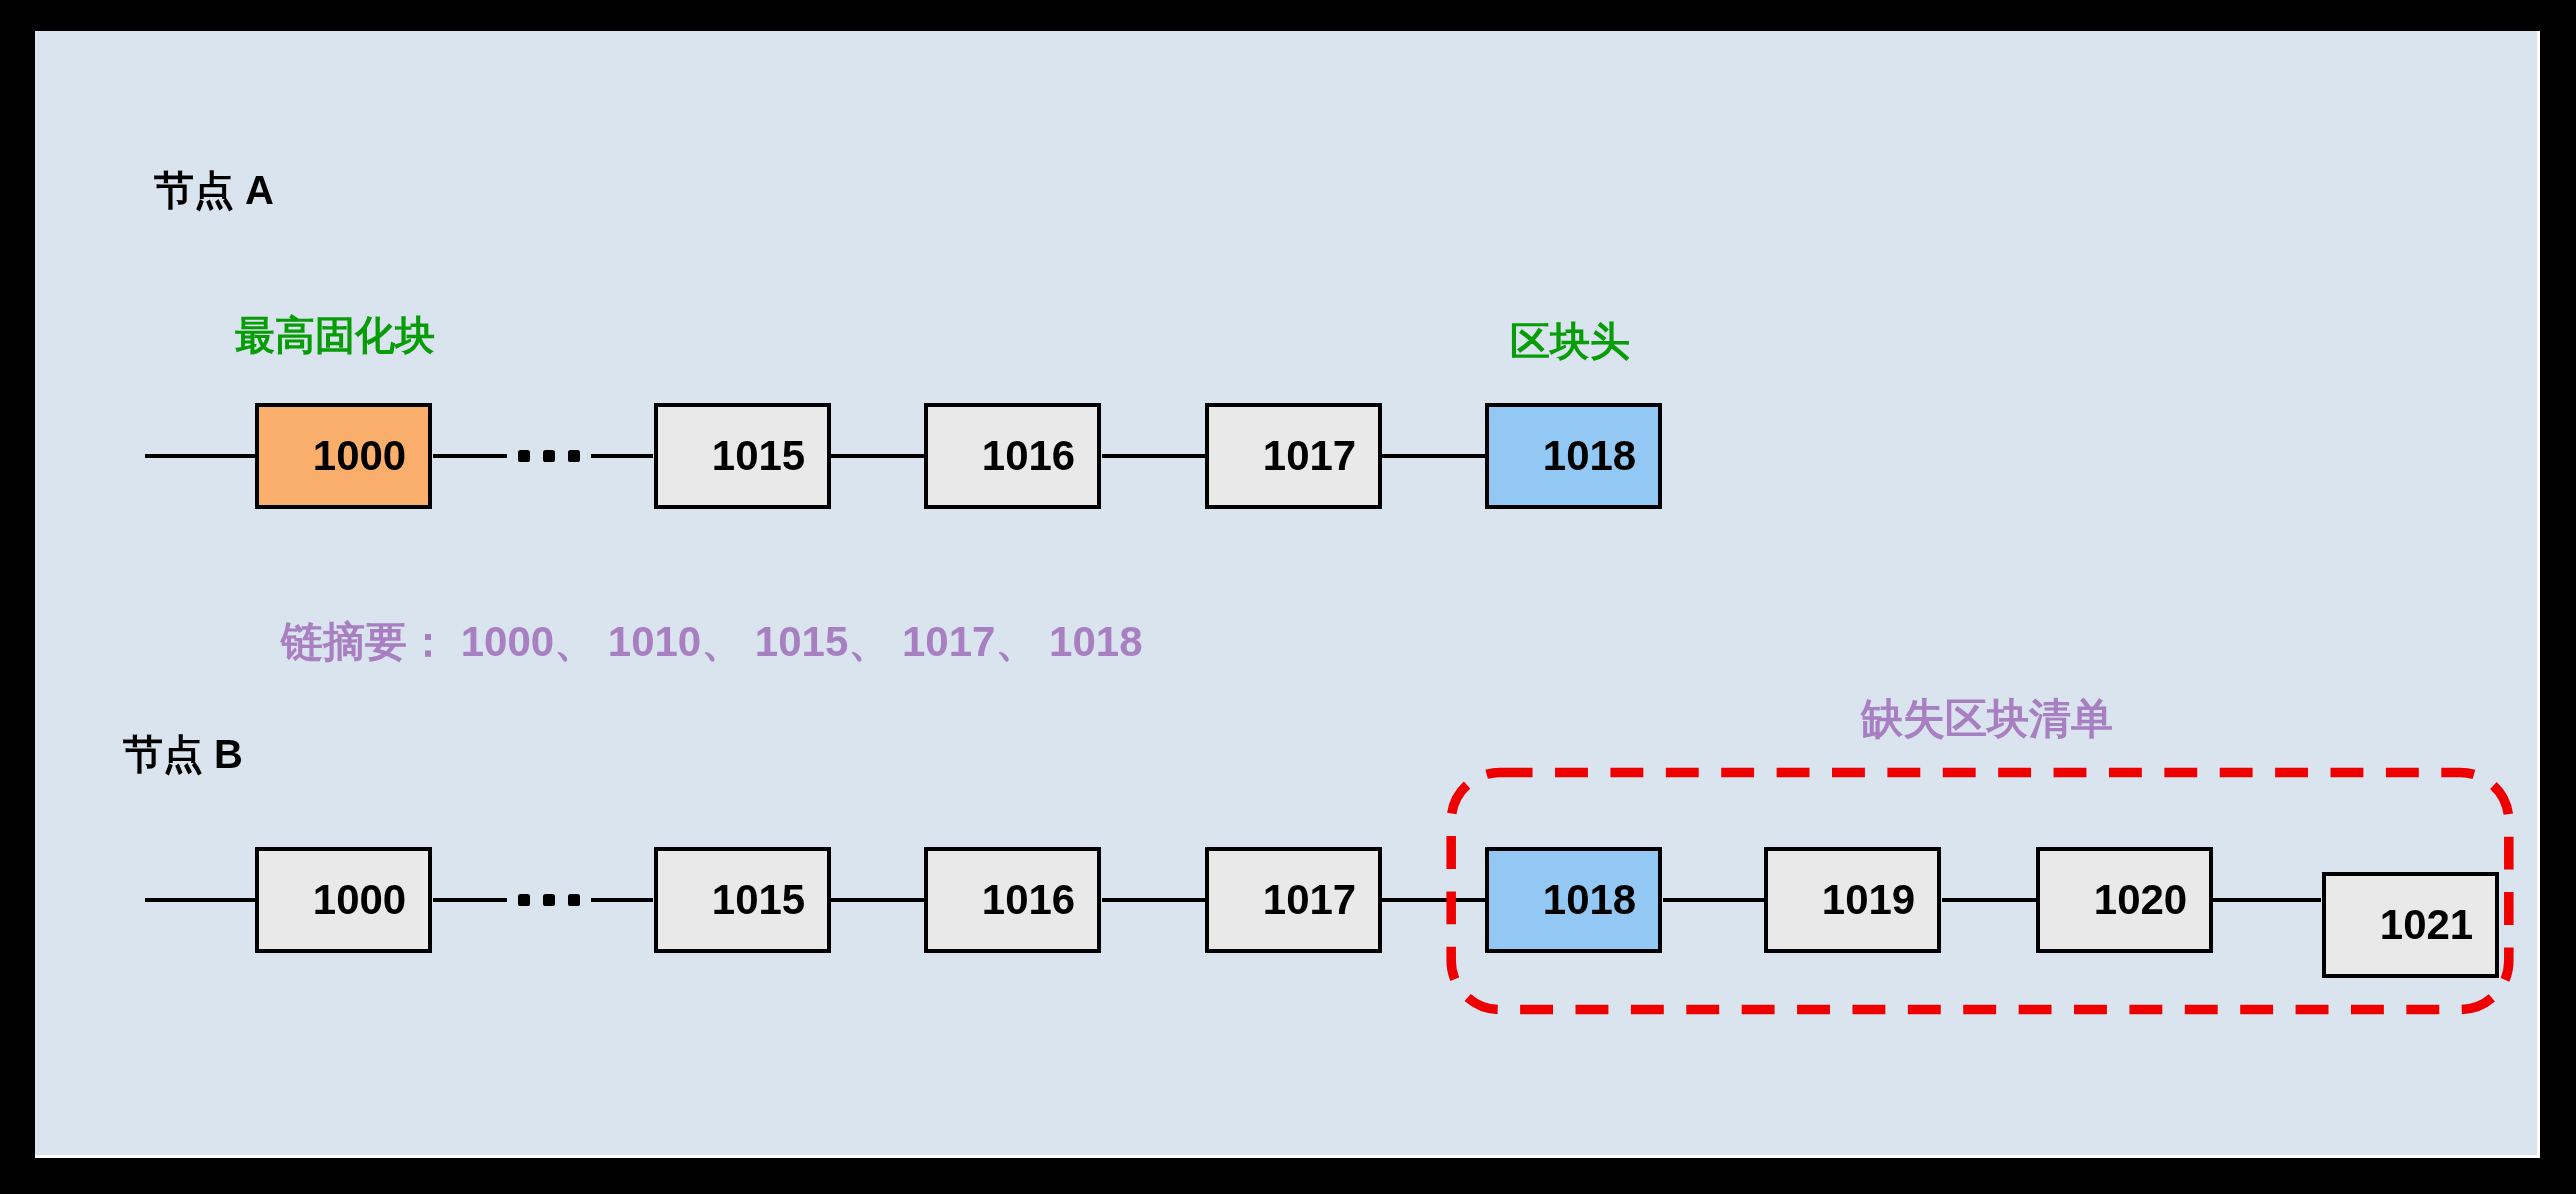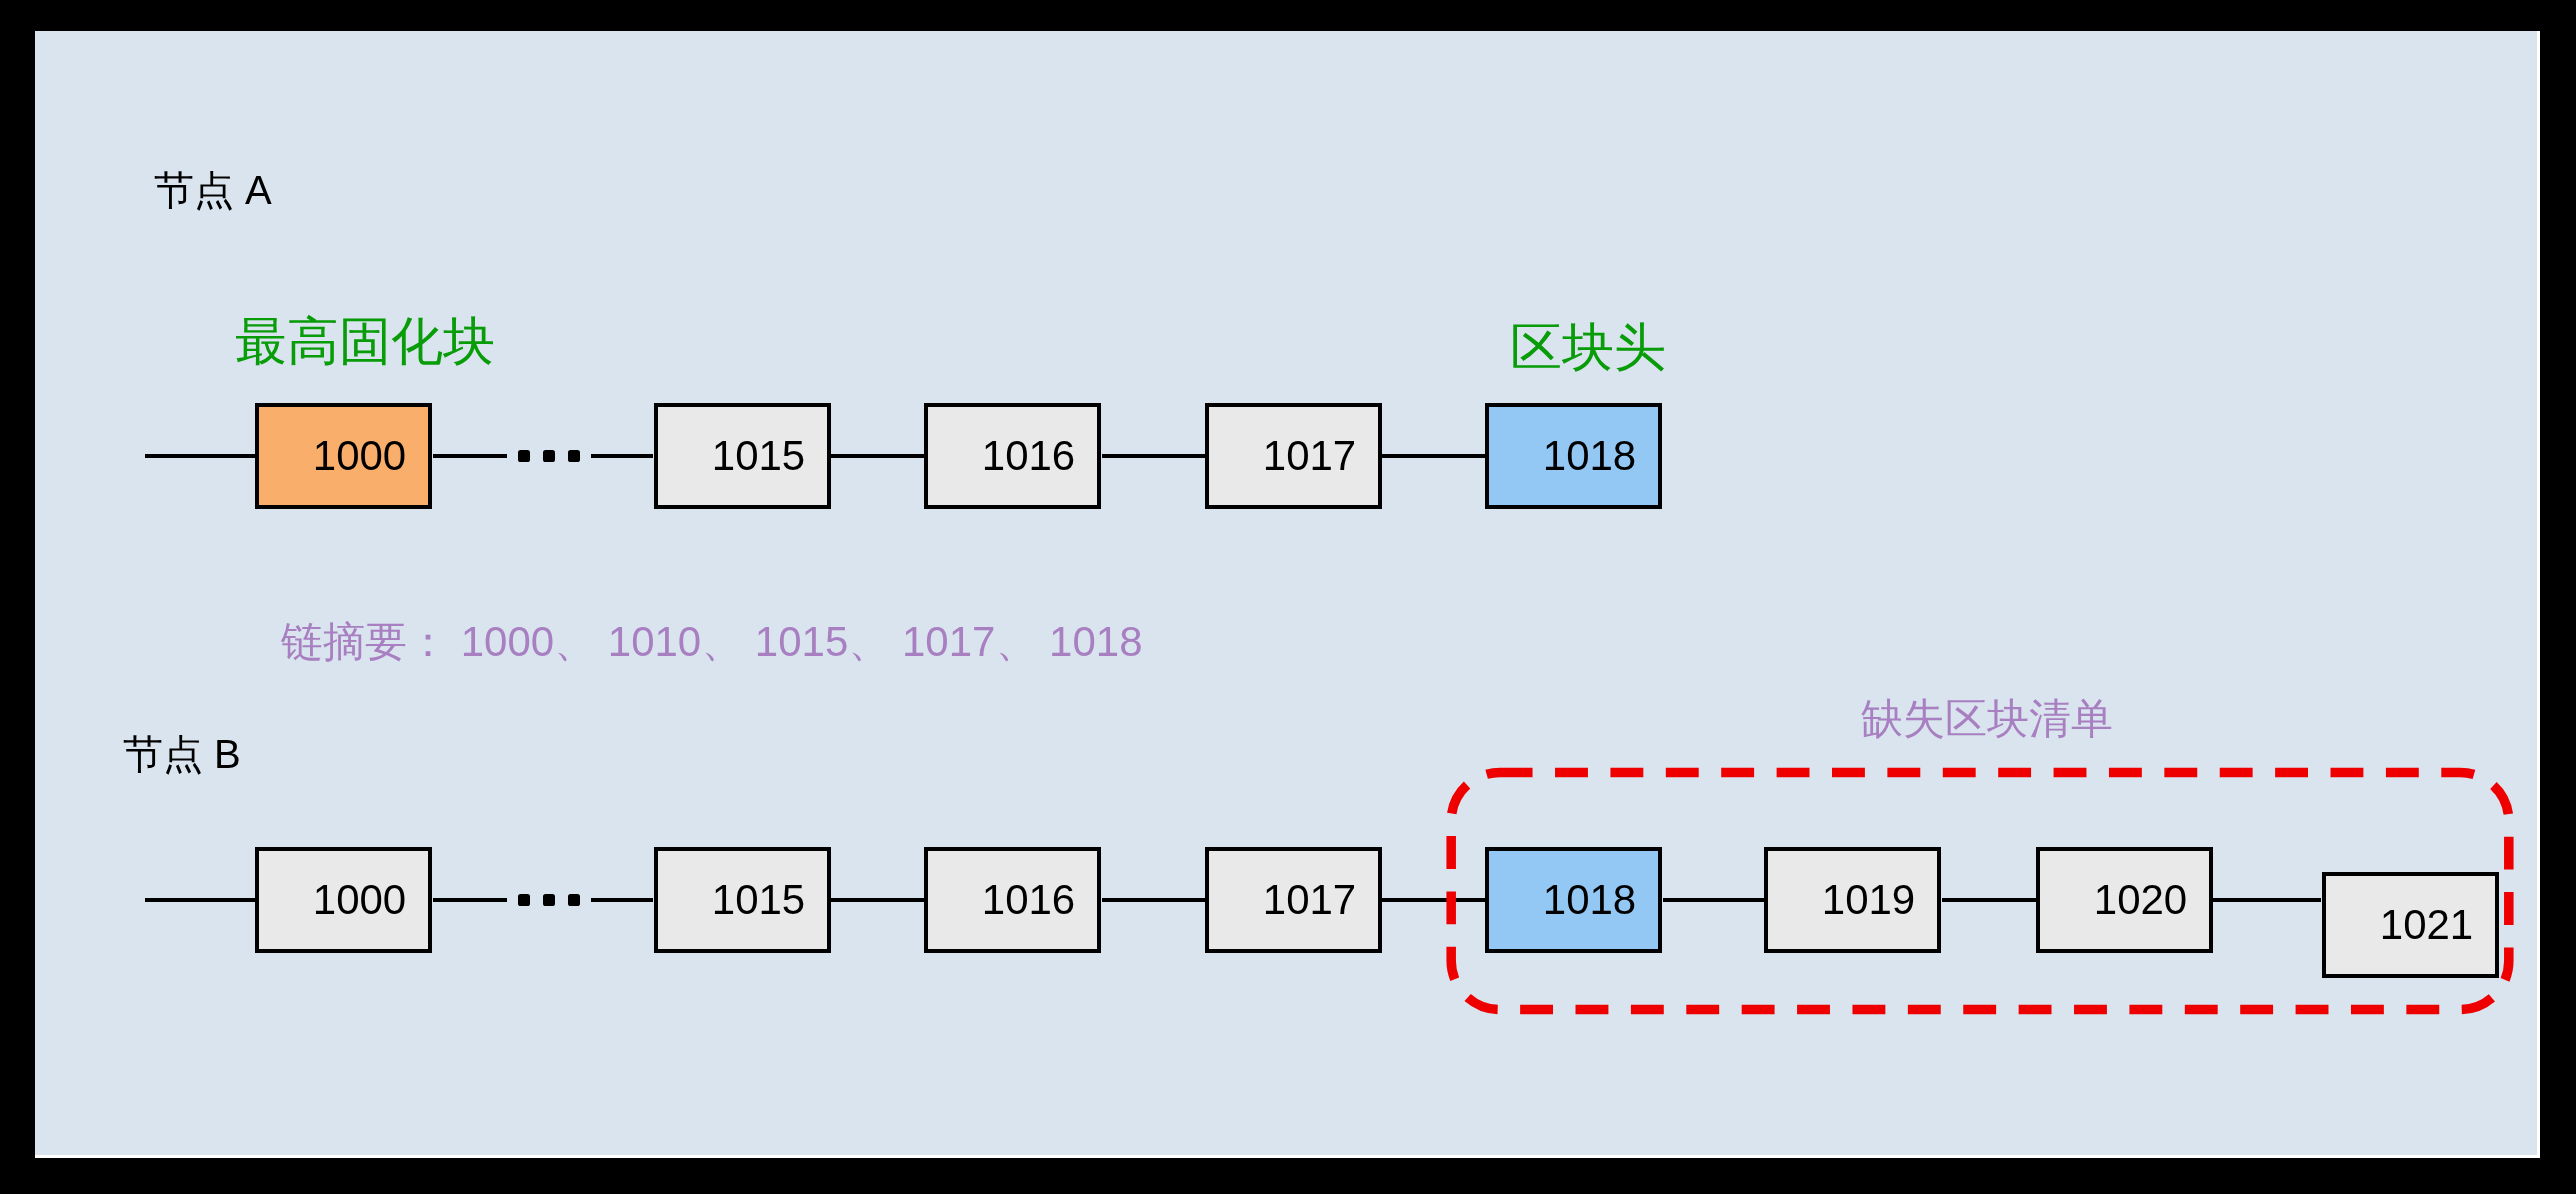--- a/index.html
+++ b/index.html
@@ -6,40 +6,41 @@
   body{
     width:2576px;height:1195px;
     background:#000;
     font-family:"Liberation Sans","DejaVu Sans",sans-serif;
     overflow:hidden;
   }
   #stage{
     position:relative;
     width:2576px;height:1195px;
     background:#000;
+    font-weight:bold;
   }
   .canvas{
     position:absolute;
     left:35px;top:31px;
     width:2502px;height:1124px;
     background:var(--bg,#d9e4ee);
     border-right:3.5px solid #ffffff;
     border-bottom:3.5px solid #ffffff;
   }
   .node-label{
     position:absolute;
     color:#000;
     font-size:40px;
     line-height:1.1;
     white-space:nowrap;
   }
   .green-label{
     position:absolute;
     color:var(--green,#089c08);
-    font-size:52px;
+    font-size:40px;
     line-height:1.1;
     white-space:nowrap;
   }
   .purple-label{
     position:absolute;
     color:var(--purple,#a87fc0);
     font-size:42px;
     line-height:1.1;
     white-space:nowrap;
   }

